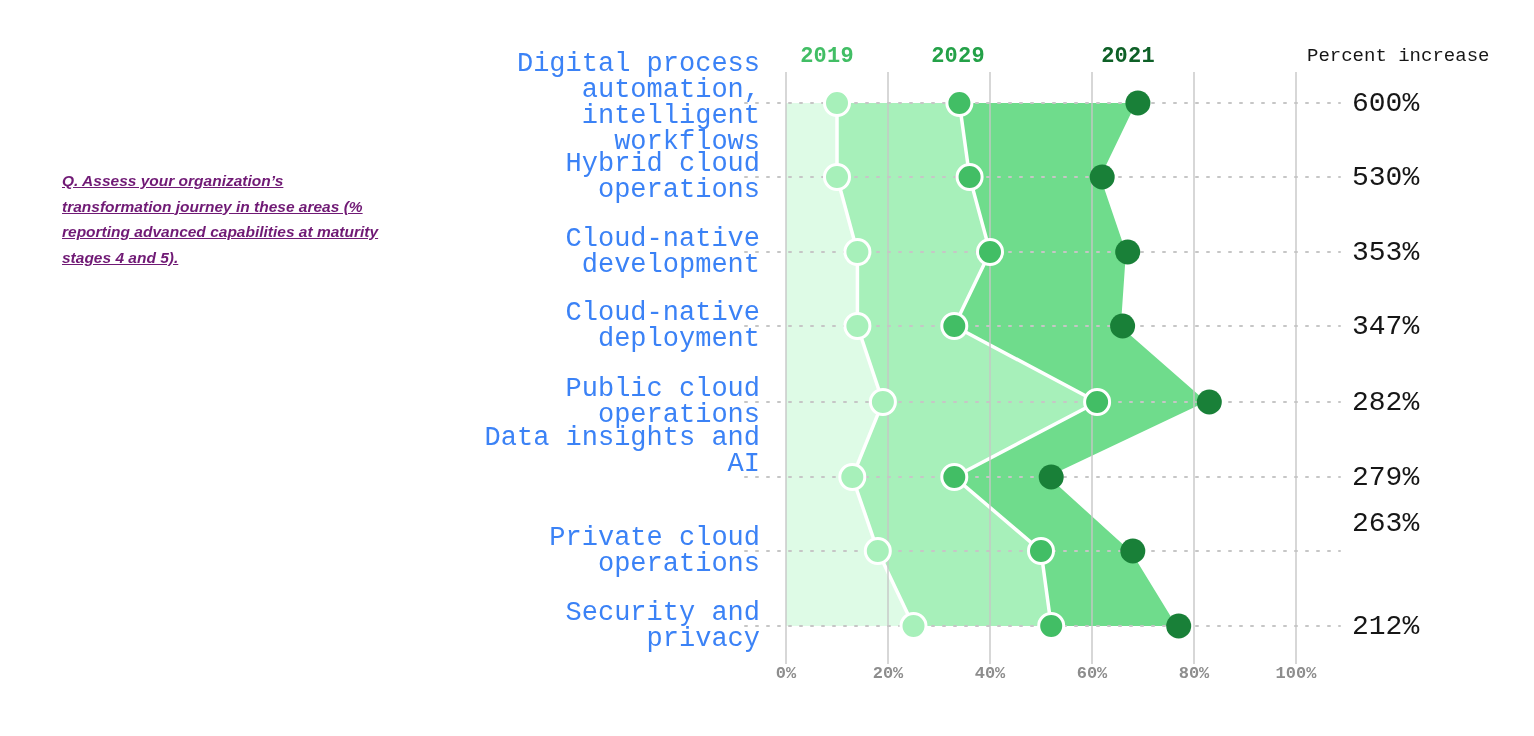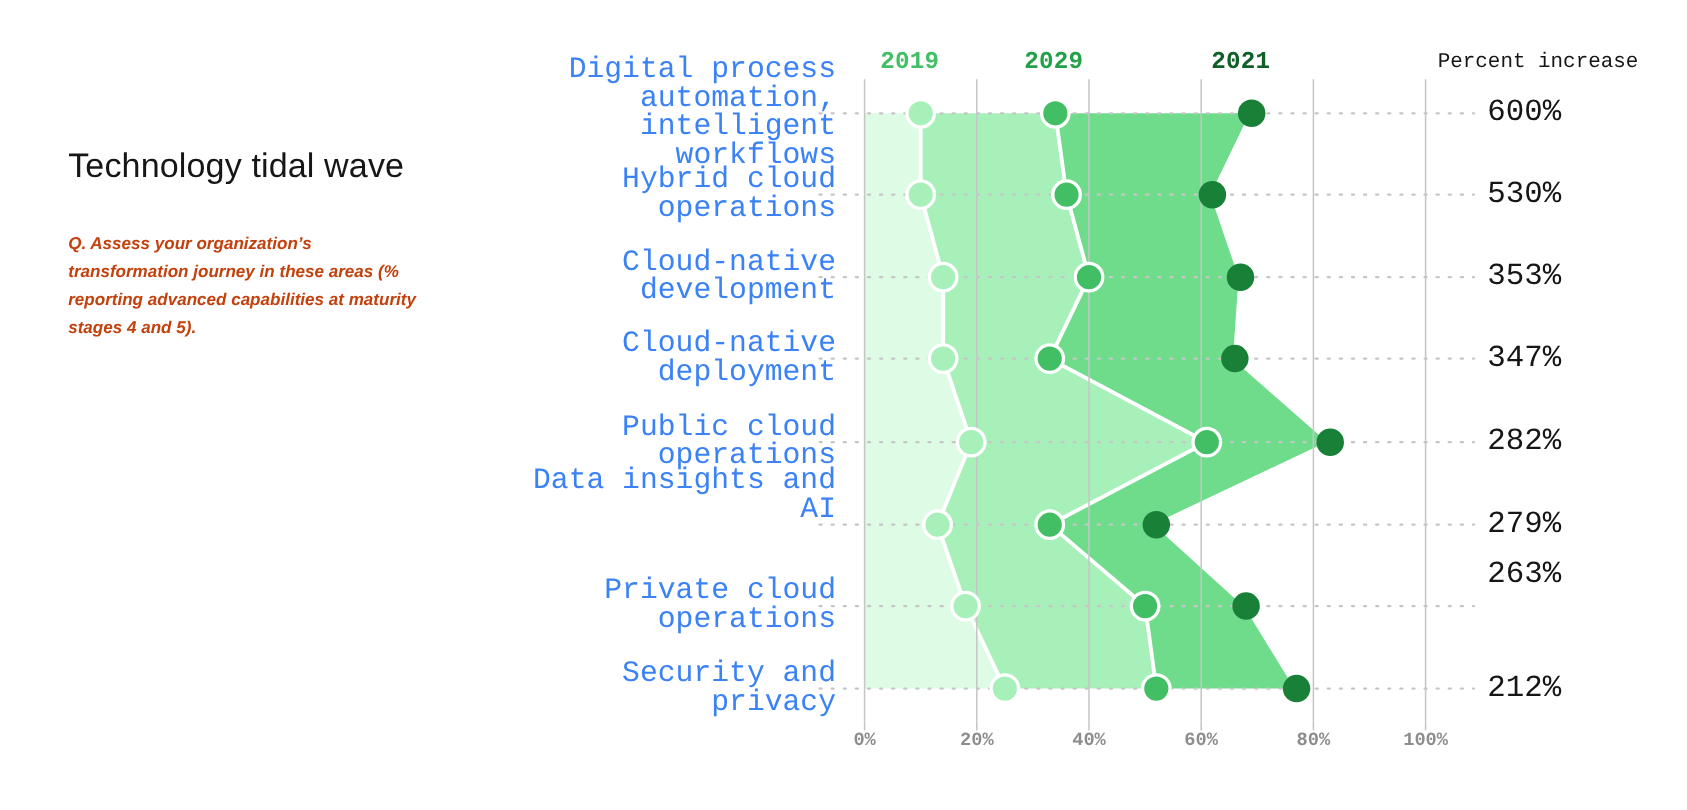--- a/index.html
+++ b/index.html
@@ -19,21 +19,21 @@
     color: #161616; letter-spacing: 0.1px;
   }
   .subhead {
     margin-top: 36px;
     font-size: 22px; line-height: 33px; font-weight: 400;
     color: #161616; letter-spacing: 0.05px;
   }
   .question {
     margin-top: 38px;
     font-size: 15.5px; line-height: 25.5px; font-weight: 700;
-    font-style: italic; color: #c2410c;
+    font-style: italic; color: #701a75; text-decoration: underline;
   }
 
   
   .chart { position: absolute; left: 0; top: 0; width: 1534px; height: 588px; font-family: Liberation Mono, monospace; }
 
   .year-label {
     position: absolute; top: 44px;
     font-size: 22px; font-weight: 700; letter-spacing: 0.2px;
     transform: translateX(-50%);
     white-space: nowrap;
@@ -66,22 +66,20 @@
   }
 
   svg.plot { position: absolute; left: 0; top: 0; }
 </style>
 </head>
 <body>
 
 <div id="root">
 
   <div class="left-panel">
-    <div class="headline">Technology
-tidal wave</div>
     <div class="question">Q. Assess your organization’s transformation journey in these areas (% reporting advanced capabilities at maturity stages 4 and 5).</div>
   </div>
 
   <div class="chart">
     <svg class="plot" width="1534" height="736">
         <polygon points="786,103 786,177 786,252 786,326 786,402 786,477 786,551 786,626 913.5,626 877.8,551 852.3,477 882.9,402 857.4,326 857.4,252 837,177 837,103" fill="#DEFBE6"></polygon>
         <polygon points="837,103 837,177 857.4,252 857.4,326 882.9,402 852.3,477 877.8,551 913.5,626 1051.2,626 1041,551 954.3,477 1097.1,402 954.3,326 990,252 969.6,177 959.4,103" fill="#A7F0BA"></polygon>
         <polygon points="959.4,103 969.6,177 990,252 954.3,326 1097.1,402 954.3,477 1041,551 1051.2,626 1178.7,626 1132.8,551 1051.2,477 1209.3,402 1122.6,326 1127.7,252 1102.2,177 1137.9,103" fill="#6FDC8C"></polygon>
         <polyline points="837,103 837,177 857.4,252 857.4,326 882.9,402 852.3,477 877.8,551 913.5,626" fill="none" stroke="#ffffff" stroke-width="3.5"></polyline>
         <polyline points="959.4,103 969.6,177 990,252 954.3,326 1097.1,402 954.3,477 1041,551 1051.2,626" fill="none" stroke="#ffffff" stroke-width="3.5"></polyline>

